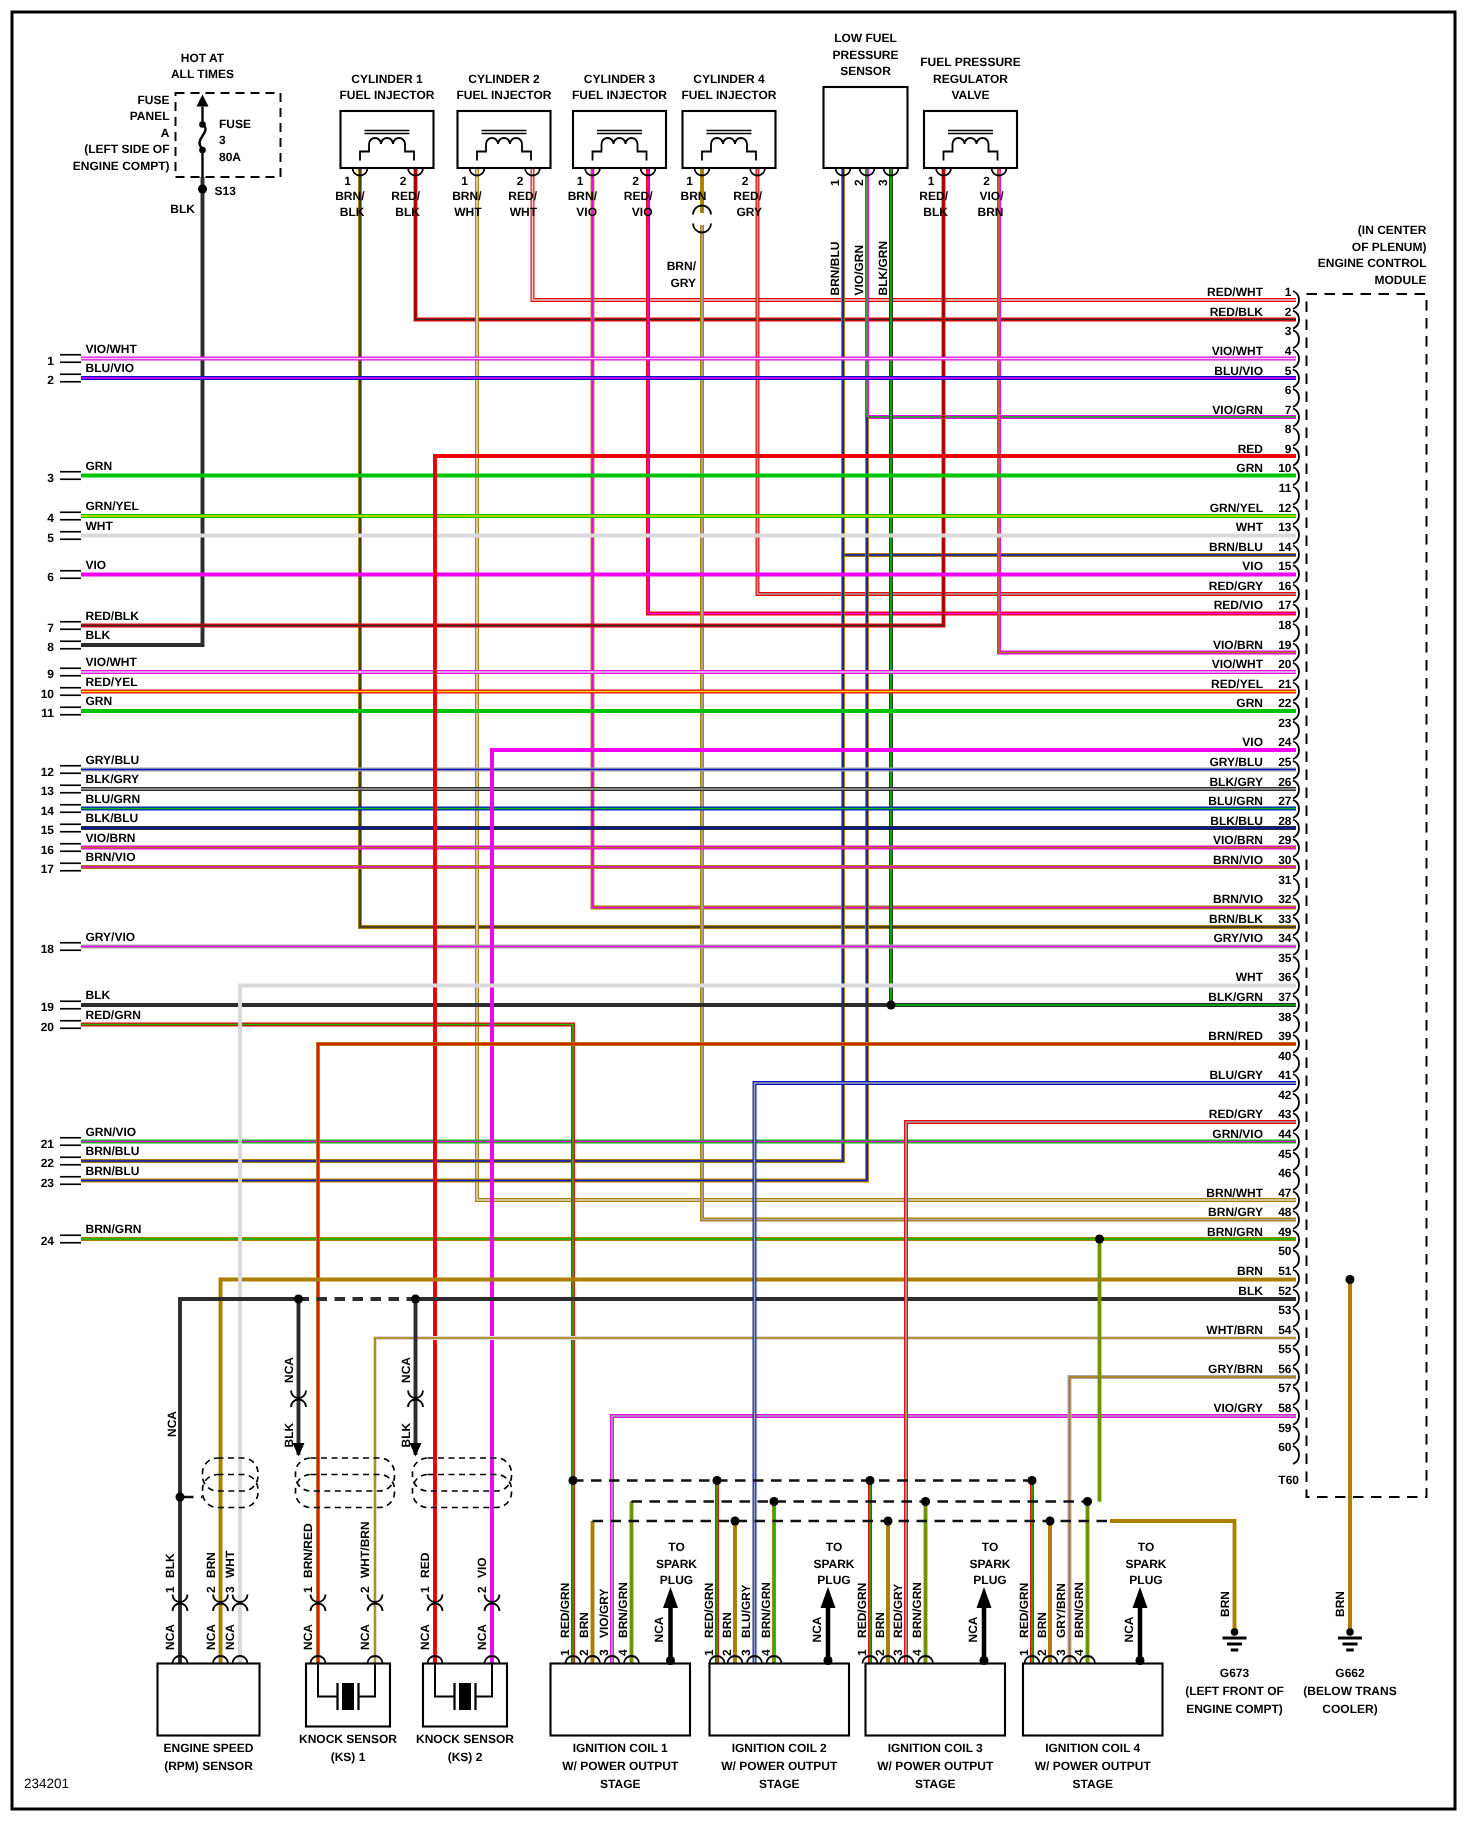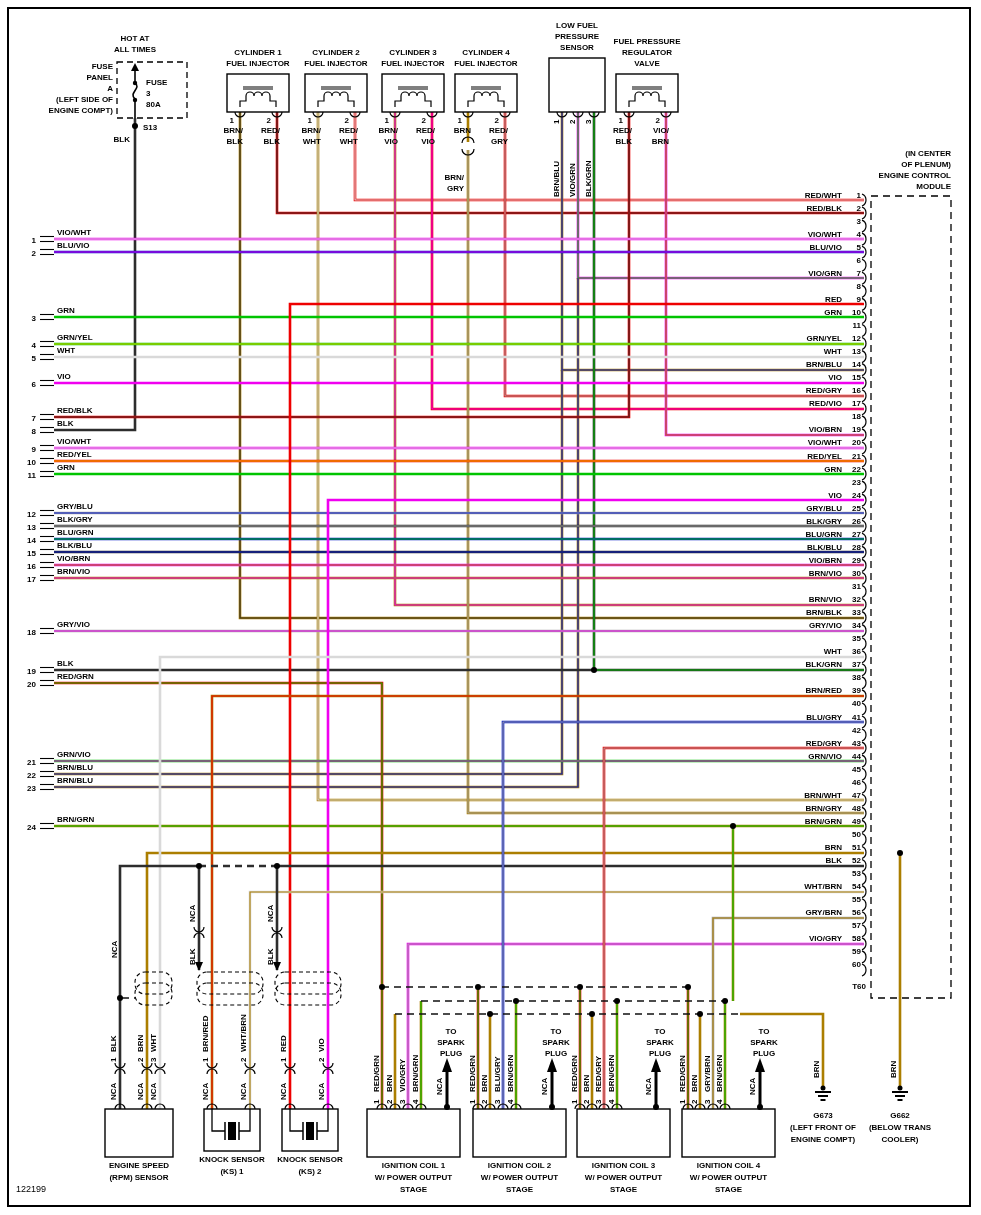--- a/index.html
+++ b/index.html
@@ -753,14 +753,14 @@
       <g>
         <text x="273" y="922" text-anchor="start" font-size="8" transform="rotate(-90 273 922)">NCA</text>
         <path d="M272,927 a5,5 0 0 0 10,0" fill="none" stroke="#000" stroke-width="1.2"></path>
         <path d="M272,938 a5,5 0 0 1 10,0" fill="none" stroke="#000" stroke-width="1.2"></path>
         <text x="273" y="965" text-anchor="start" font-size="8" transform="rotate(-90 273 965)">BLK</text>
       </g>
       <g>
         <text x="117" y="958" text-anchor="start" font-size="8" transform="rotate(-90 117 958)">NCA</text>
       </g>
     </svg>
-  <div id="diagram-code">122199</div>
+  <div id="diagram-code">234201</div>
 </div>
 
 </body></html>

